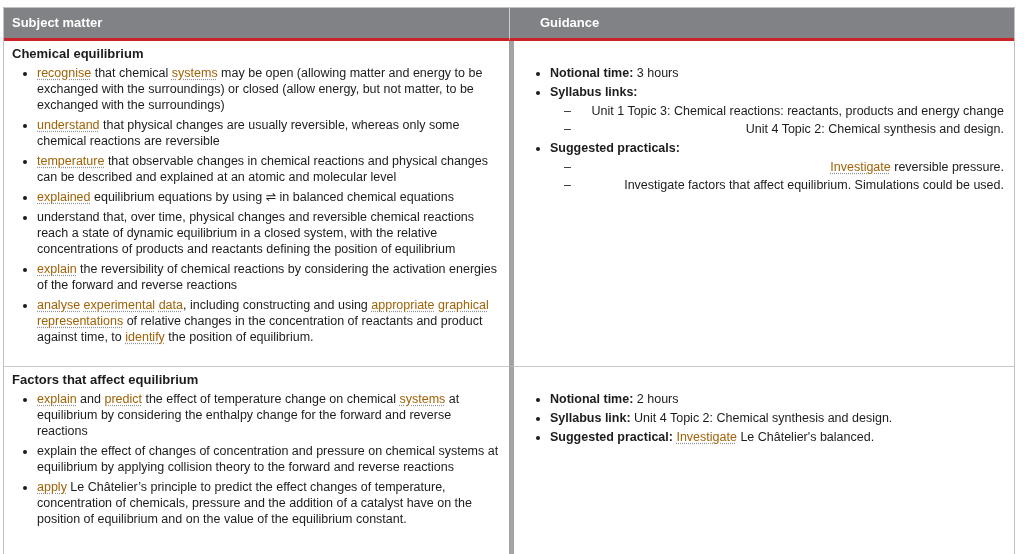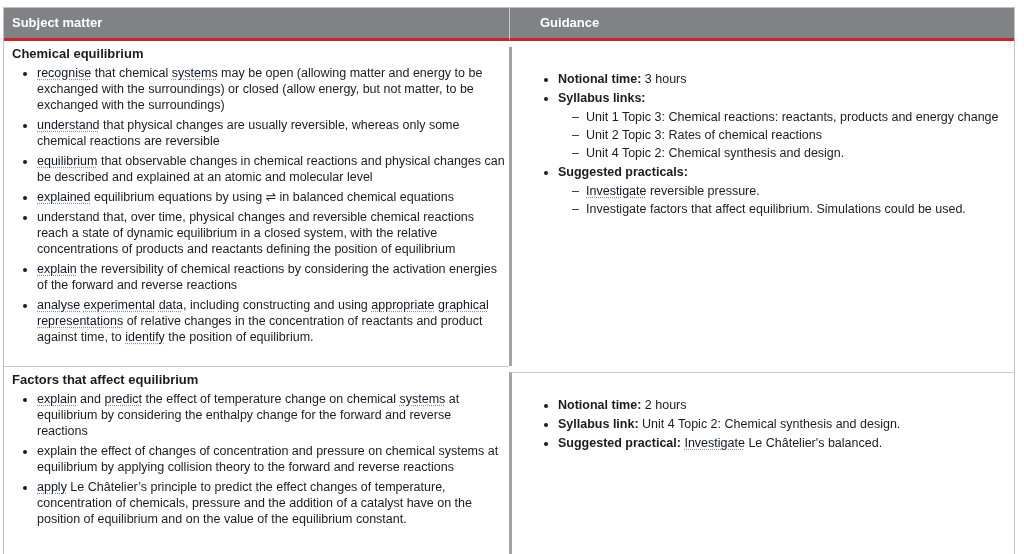--- a/index.html
+++ b/index.html
@@ -35,23 +35,22 @@
     height: 33px;
     border-bottom: 3px solid #cc2329;
     white-space: nowrap;
     overflow: hidden;
   }
   .h-left  { padding-left: 8px; }
   .h-right { padding-left: 30px; border-left: 1px solid #c9cbcc; }
 
   .cell { padding: 5px 4px 4px 8px; overflow: hidden; }
   .cell.guidance {
-    border-left: 3px solid #a3a3a3;
-    padding: 24px 10px 4px 24px;
-    margin-top: 6px;
+    border-left: 5px solid #a3a3a3;
+    padding: 24px 10px 4px 14px;
   }
   .row2 { border-top: 1px solid #c6c8c9; }
 
   .topic-heading {
     font-weight: bold;
     font-size: 13px;
     margin: 0 0 3px 0;
   }
 
   ul.bullets {
@@ -65,31 +64,32 @@
     margin: 0;
     padding: 0 0 0 22px;
     list-style: disc outside;
   }
   ul.guidance-list > li { margin: 0 0 3px 0; }
 
   ul.dash-list {
     margin: 3px 0 0 0;
     padding: 0 0 0 14px;
     list-style: none;
+    text-align: right;
   }
   ul.dash-list > li { position: relative; margin: 0 0 2px 0; padding-left: 14px; }
   ul.dash-list > li::before {
     content: "\2013";
     position: absolute;
     left: 0;
     top: 0;
   }
 
   .term {
-    color: #0f172a;
+    color: #a16207;
     text-decoration: underline;
     text-decoration-style: dotted;
     text-decoration-color: #929292;
     text-underline-offset: 2px;
   }
   .bold { font-weight: bold; }
 </style>
 </head>
 <body>
 
@@ -101,33 +101,32 @@
     </div>
     <div class="hcell h-right">
       <span>Guidance</span>
     </div>
 
     <div class="cell subject row1">
       <div class="topic-heading">Chemical equilibrium</div>
       <ul class="bullets">
           <li><span class="term">recognise</span><span> that chemical </span><span class="term">systems</span><span> may be open (allowing matter and energy to be exchanged with the surroundings) or closed (allow energy, but not matter, to be exchanged with the surroundings)</span></li>
           <li><span class="term">understand</span><span> that physical changes are usually reversible, whereas only some chemical reactions are reversible</span></li>
-          <li><span class="term">equilibrium</span><span> that observable changes in chemical reactions and physical changes can be described and explained at an atomic and molecular level</span></li>
+          <li><span class="term">temperature</span><span> that observable changes in chemical reactions and physical changes can be described and explained at an atomic and molecular level</span></li>
           <li><span class="term">explained</span><span> equilibrium equations by using ⇌ in balanced chemical equations</span></li>
           <li><span>understand that, over time, physical changes and reversible chemical reactions reach a state of dynamic equilibrium in a closed system, with the relative concentrations of products and reactants defining the position of equilibrium</span></li>
           <li><span class="term">explain</span><span> the reversibility of chemical reactions by considering the activation energies of the forward and reverse reactions</span></li>
           <li><span class="term">analyse</span><span> </span><span class="term">experimental</span><span> </span><span class="term">data</span><span>, including constructing and using </span><span class="term">appropriate</span><span> </span><span class="term">graphical</span><span> </span><span class="term">representations</span><span> of relative changes in the concentration of reactants and product against time, to </span><span class="term">identify</span><span> the position of equilibrium.</span></li>
         </ul>
     </div>
     <div class="cell guidance row1">
       <ul class="guidance-list">
           <li><span class="bold">Notional time:</span><span> 3 hours</span></li>
           <li><span class="bold">Syllabus links:</span><ul class="dash-list">
               <li><span>Unit 1 Topic 3: Chemical reactions: reactants, products and energy change</span></li>
-              <li><span>Unit 2 Topic 3: Rates of chemical reactions</span></li>
               <li><span>Unit 4 Topic 2: Chemical synthesis and design.</span></li>
             </ul></li>
           <li><span class="bold">Suggested practicals:</span><ul class="dash-list">
               <li><span class="term">Investigate</span><span> reversible pressure.</span></li>
               <li><span>Investigate factors that affect equilibrium. Simulations could be used.</span></li>
             </ul></li>
         </ul>
     </div>
 
     <div class="cell subject row2">

